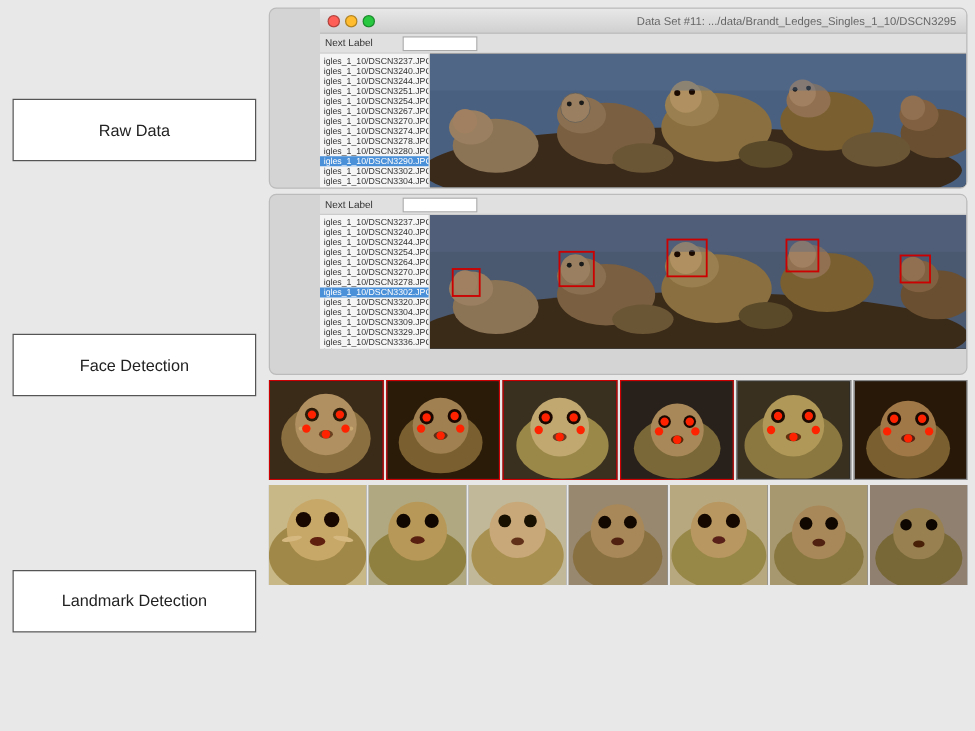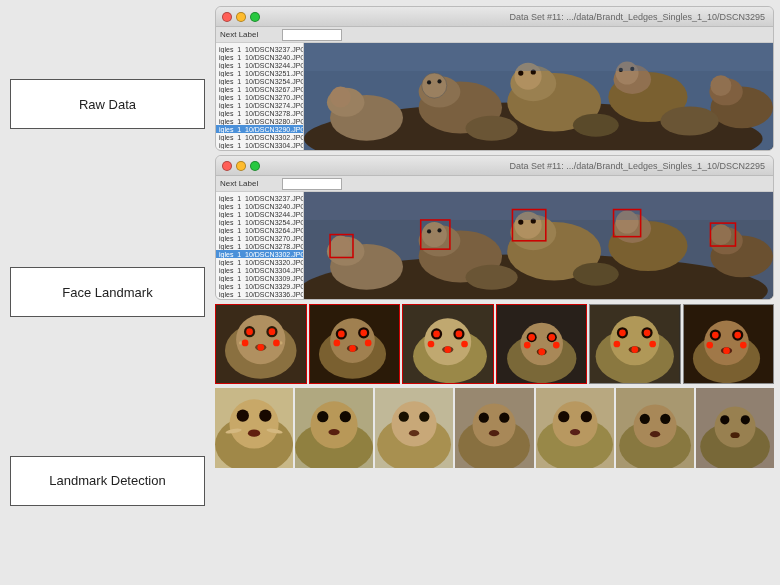--- a/index.html
+++ b/index.html
@@ -53,20 +53,21 @@
       gap: 4px;
     }
 
     
     .window-panel {
       background: #d4d4d4;
       border: 1px solid #bbb;
       border-radius: 6px;
       overflow: hidden;
       flex-shrink: 0;
+      padding-left: 40px;
     }
 
     .window-titlebar {
       background: linear-gradient(to bottom, #e8e8e8, #d0d0d0);
       height: 20px;
       display: flex;
       align-items: center;
       padding: 0 6px;
       border-bottom: 1px solid #bbb;
       position: relative;
@@ -210,21 +211,21 @@
 </head>
 <body>
 
 <div class="main-container">
 
   <div class="labels-column">
     <div class="label-box">
       <span>Raw Data</span>
     </div>
     <div class="label-box">
-      <span>Face Landmark</span>
+      <span>Face Detection</span>
     </div>
     <div class="label-box">
       <span>Landmark Detection</span>
     </div>
   </div>
 
   <div class="content-column">
 
     <div class="window-panel raw-section">
       <div class="raw-window">
@@ -298,28 +299,20 @@
 
               <rect x="0" y="0" width="450" height="30" fill="#5a7090" opacity="0.4"></rect>
             </svg>
           </div>
         </div>
       </div>
     </div>
 
     <div class="window-panel face-section">
       <div class="raw-window">
-        <div class="window-titlebar">
-          <div class="window-controls">
-            <div class="win-btn close"></div>
-            <div class="win-btn min"></div>
-            <div class="win-btn max"></div>
-          </div>
-          <span class="window-title">Data Set #11: .../data/Brandt_Ledges_Singles_1_10/DSCN2295</span>
-        </div>
         <div class="toolbar-area">
           <span class="toolbar-label">Next Label</span>
           <div class="toolbar-input"></div>
         </div>
         <div class="window-body" style="height: calc(100% - 36px);">
           <div class="file-list" id="face-file-list">
               <div class="file-list-item">igles_1_10/DSCN3237.JPG</div>
               <div class="file-list-item">igles_1_10/DSCN3240.JPG</div>
               <div class="file-list-item">igles_1_10/DSCN3244.JPG</div>
               <div class="file-list-item">igles_1_10/DSCN3254.JPG</div>

